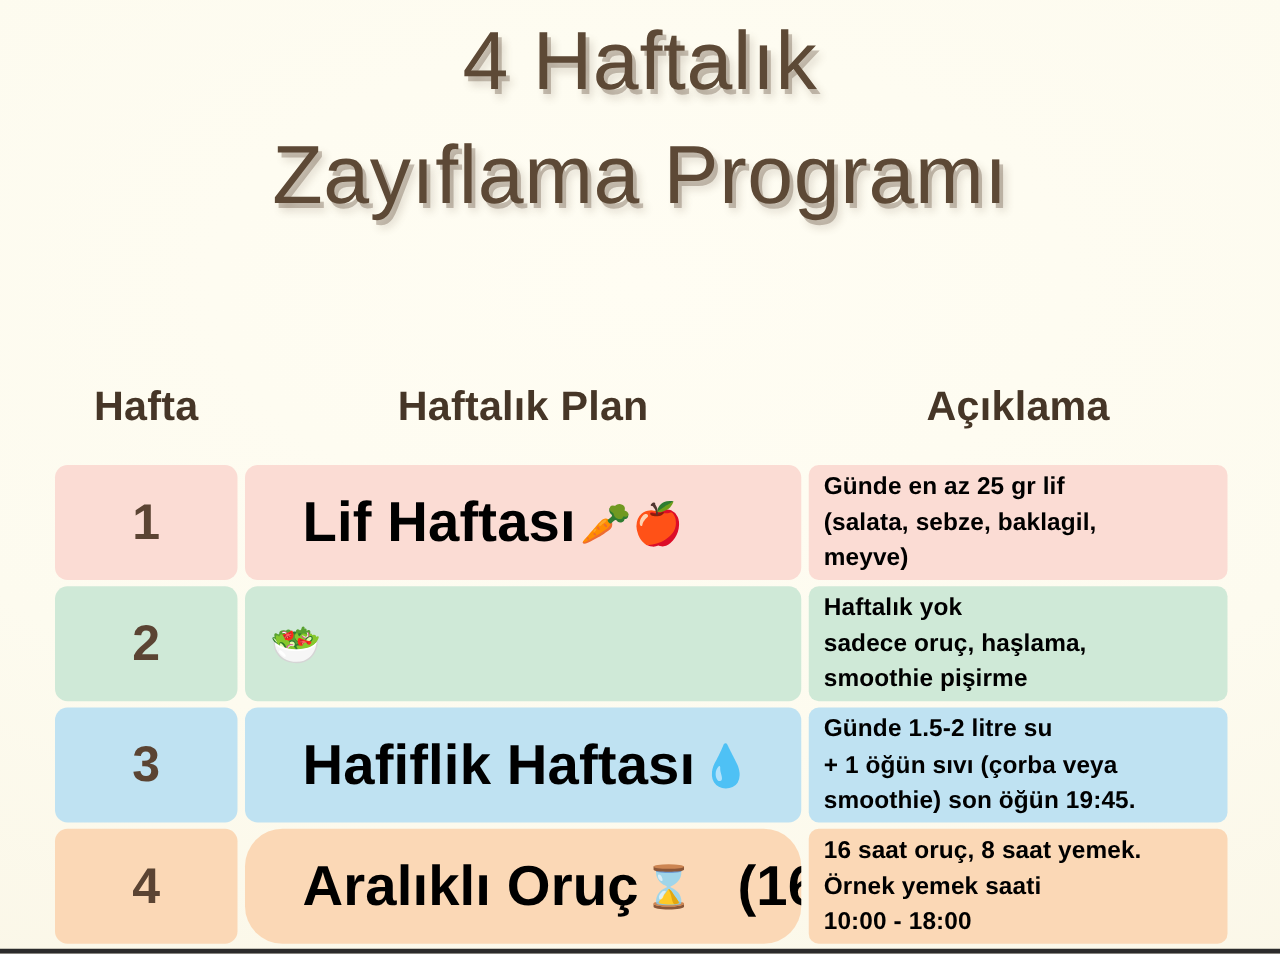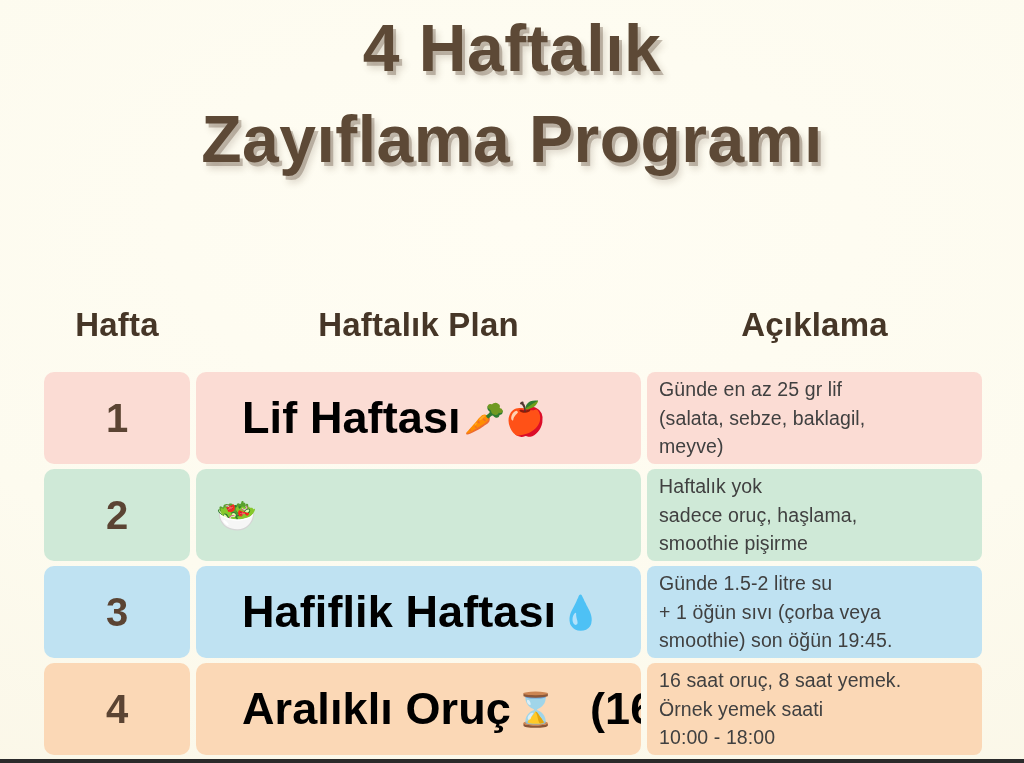--- a/index.html
+++ b/index.html
@@ -35,21 +35,21 @@
   .title-block {
     position: absolute;
     top: 14px;
     left: 0;
     width: 1024px;
     text-align: center;
     z-index: 5;
   }
   .title-line {
     font-family: "Liberation Sans", sans-serif;
-    font-weight: bold;
+    font-weight: normal;
     color: #5d4936;
     letter-spacing: 0.5px;
     line-height: 1.04;
     text-shadow:
       3px 4px 0 rgba(90,70,52,0.33),
       5px 7px 7px rgba(90,70,52,0.20);
   }
   .title-line-1 { font-size: 66px; }
   .title-line-2 { font-size: 66px; margin-top: 22px; }
 
@@ -122,22 +122,22 @@
     letter-spacing: 0.1px;
     margin-left: 30px;
   }
   .plan-emoji {
     font-size: 33px;
     margin: 0 4px;
     vertical-align: -3px;
   }
   .desc-text {
     font-size: 19.5px;
-    font-weight: normal;
-    color: #404040;
+    font-weight: bold;
+    color: #000000;
     line-height: 1.46;
     letter-spacing: 0.1px;
   }
   .desc-text span { display: block; white-space: nowrap; }
 </style>
 </head>
 <body>
 
 <div class="paper"></div>
 
@@ -208,21 +208,21 @@
             <span>+ 1 öğün sıvı (çorba veya</span>
             <span>smoothie) son öğün 19:45.</span>
           </div>
         </div>
       </div>
       <div class="data-row">
         <div class="cell cell-week col-week" style="background: rgb(251, 216, 182);">
           <div class="week-num">4</div>
         </div>
         <div class="gap-a"></div>
-        <div class="cell cell-plan col-plan" style="background: rgb(251, 216, 182);">
+        <div class="cell cell-plan col-plan" style="background: rgb(251, 216, 182); border-radius: 30px;">
           <span class="plan-text">Aralıklı Oruç</span>
           <span class="plan-emoji">⌛</span>
           <span class="plan-text">(16:8)</span>
         </div>
         <div class="gap-b"></div>
         <div class="cell cell-desc col-desc" style="background: rgb(251, 216, 182);">
           <div class="desc-text">
             <span>16 saat oruç, 8 saat yemek.</span>
             <span>Örnek yemek saati</span>
             <span>10:00 - 18:00</span>

